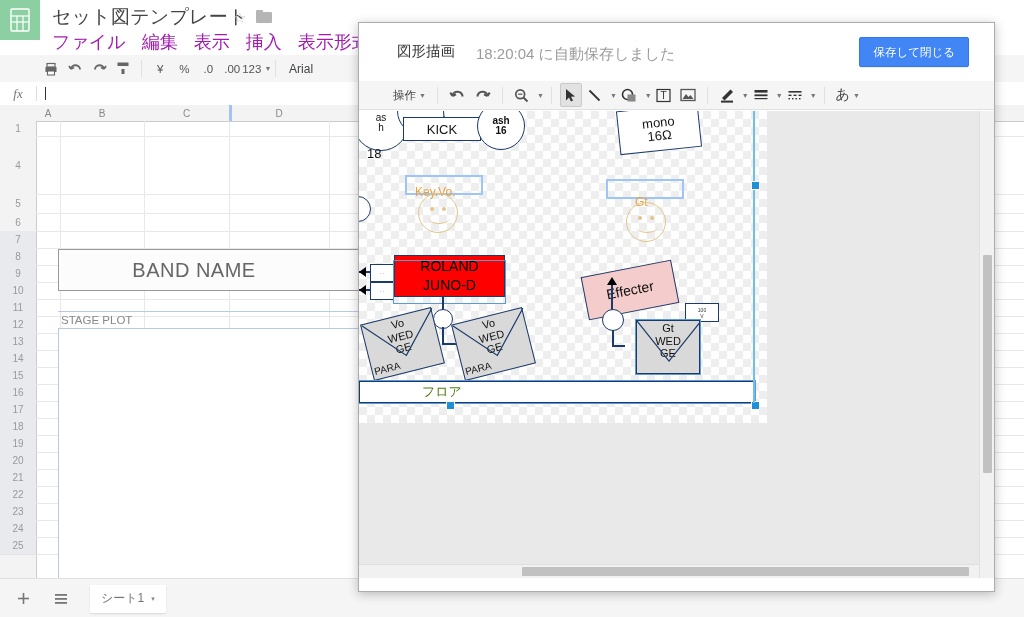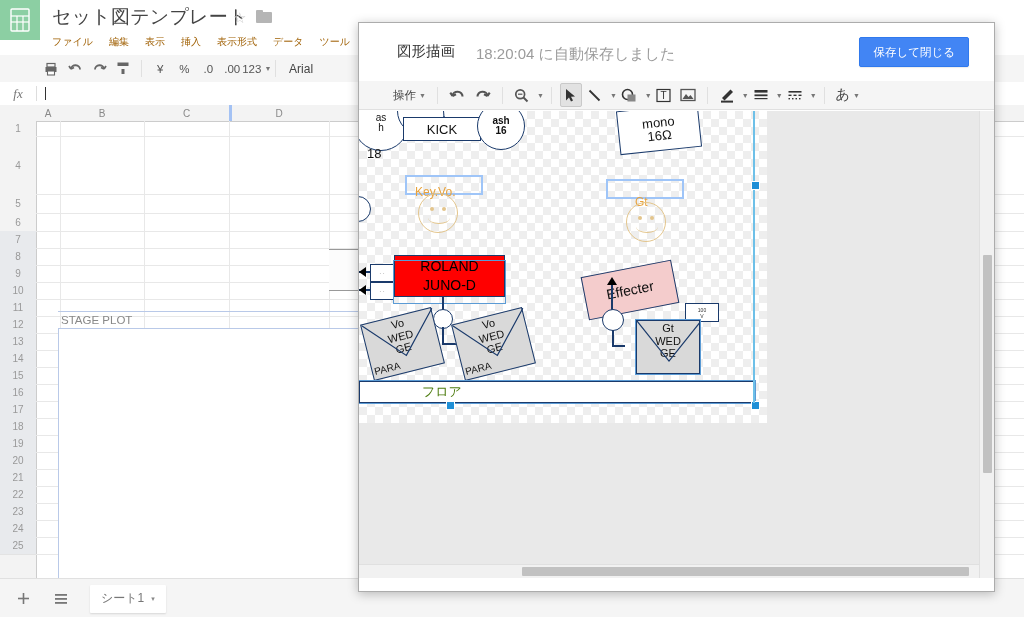--- a/index.html
+++ b/index.html
@@ -23,21 +23,21 @@
     position:absolute;left:52px;top:4px;font-size:19px;color:#444;
     white-space:nowrap;letter-spacing:.2px;
   }
   .star-icon{position:absolute;left:233px;top:10px;font-size:15px;color:#ccc;line-height:1;}
   .folder-icon{position:absolute;left:256px;top:10px;width:16px;height:13px;}
   .folder-icon .tab{position:absolute;left:0;top:0;width:7px;height:3px;background:#b5b5b5;border-radius:1px 1px 0 0;}
   .folder-icon .body{position:absolute;left:0;top:2px;width:16px;height:11px;background:#b5b5b5;border-radius:1px;}
 
   
   .menubar{position:absolute;left:52px;top:31px;height:22px;display:flex;align-items:center;}
-  .menubar .mi{font-size:10px;color:#a16207;margin-right:16px;white-space:nowrap;cursor:default;}
+  .menubar .mi{font-size:18px;color:#a21caf;margin-right:16px;white-space:nowrap;cursor:default;}
 
   
   .toolbar{
     position:absolute;left:0;top:55px;width:1024px;height:27px;
     background:#f5f5f5;border-bottom:1px solid #e0e0e0;
     display:flex;align-items:center;
   }
   .tb-sep{width:1px;height:17px;background:#e0e0e0;margin:0 6px;}
   .tb-btn{
     height:23px;min-width:22px;display:flex;align-items:center;justify-content:center;
@@ -356,20 +356,21 @@
       <div class="vline" style="left:293px"></div>
       <div class="vline" style="left:383px"></div>
       <div class="vline" style="left:473px"></div>
       <div class="vline" style="left:563px"></div>
       <div class="vline" style="left:653px"></div>
       <div class="vline" style="left:743px"></div>
       <div class="vline" style="left:833px"></div>
       <div class="vline" style="left:923px"></div>
     </div>
 
+    <div class="bandname-box">BAND NAME</div>
     <div class="bandname-box2"></div>
     <div class="stageplot-rowline"></div>
     <div class="stageplot-label">STAGE PLOT</div>
     <div class="stageplot-area"></div>
   </div>
 
   <div class="sheetbar">
     <div class="sb-btn">
       <svg width="15" height="15" viewBox="0 0 15 15">
           <line x1="7.5" y1="2" x2="7.5" y2="13" stroke="#777" stroke-width="1.6"></line>

